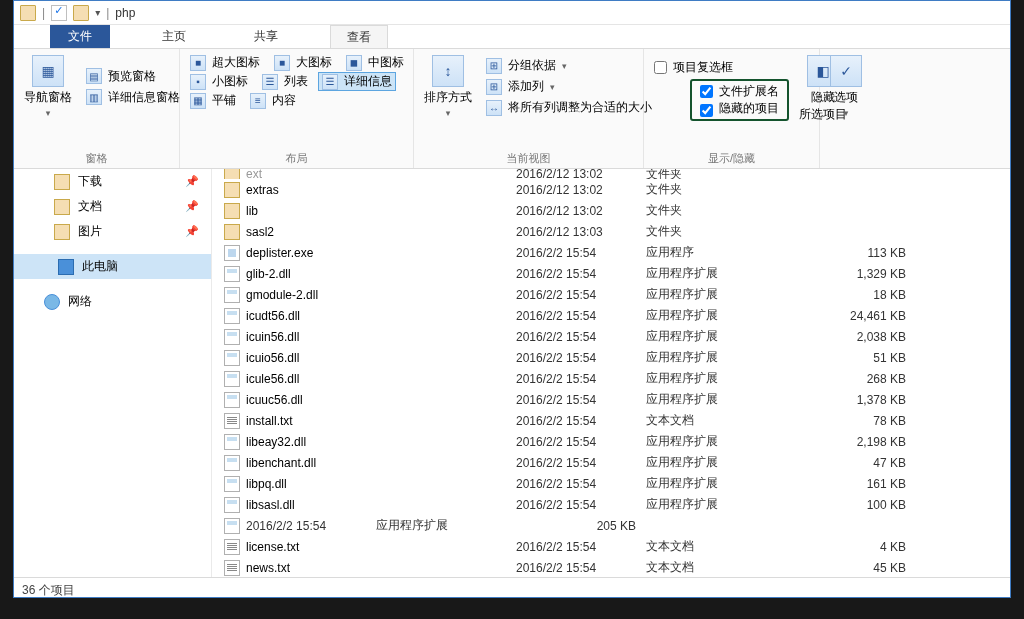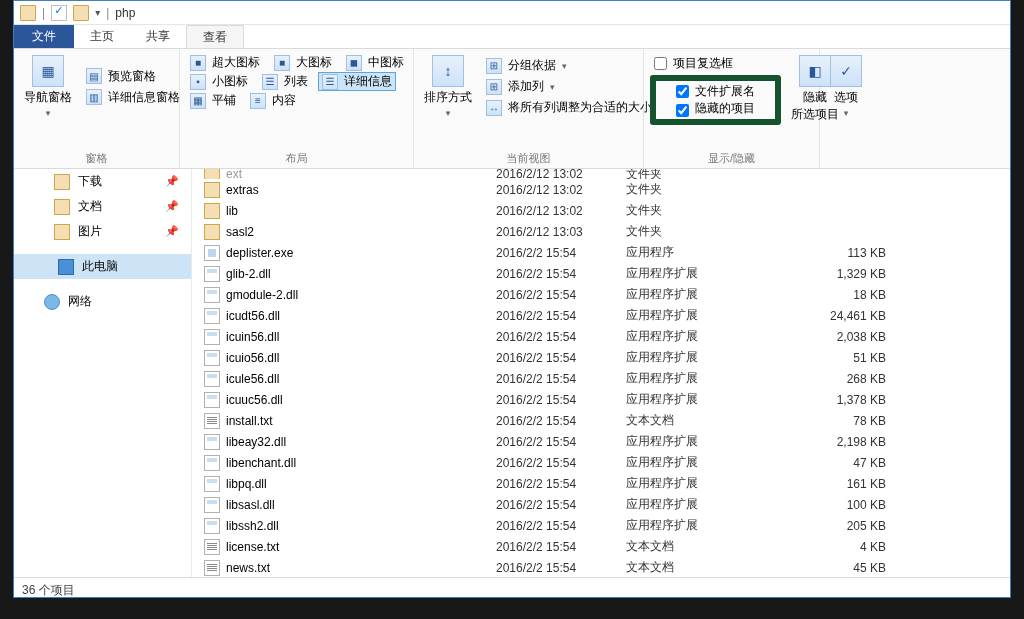--- a/index.html
+++ b/index.html
@@ -10,42 +10,42 @@
 
   .title { height:24px; display:flex; align-items:center; gap:6px; padding:0 6px; background:#fff; border-bottom:1px solid #e5e5e5;}
   .title .folder-ic { width:16px; height:16px; background:#f5deb3; border:1px solid #c9a94b; border-radius:1px; }
   .title .tiny-ic { width:16px; height:16px; border:1px solid #bfbfbf; position:relative; }
   .title .tiny-ic.checked::after{content:"✓"; color:#1a73e8; position:absolute; font-size:11px; left:2px; top:-2px;}
   .title .sep { color:#888; }
   .title .arrow { color:#555; font-size:10px;}
   .title .text{ color:#333;}
 
   .tabs{ height:24px; display:flex; align-items:stretch; border-bottom:1px solid #dadada;}
-  .tabs .tab{ padding:0 16px; display:flex; align-items:center; color:#333; cursor:default;}
+  .tabs .tab{ padding:0 16px; display:flex; align-items:center; color:#333; cursor:default;margin-left:36px;}
   .tabs .tab.file{ background:#2b579a; color:#fff; padding:0 18px;}
   .tabs .tab.active{ background:#f5f5f5; border-top:1px solid #dadada; border-right:1px solid #dadada; border-left:1px solid #dadada;}
 
   .ribbon{ height:120px; display:flex; background:#fafafa; border-bottom:1px solid #dadada;}
   .group{ display:flex; flex-direction:column; justify-content:space-between; padding:4px 6px 2px 6px; border-right:1px solid #e5e5e5;}
   .group .lbl{ text-align:center; color:#777; font-size:11px; padding:2px 0 0 0;}
   .row{ display:flex; gap:6px; align-items:center;}
   .btn-v{ display:flex; flex-direction:column; align-items:center; gap:2px; padding:2px 4px;}
   .ic{ width:32px; height:32px; border:1px solid #9fbfe3; background:linear-gradient(#e7f1fb,#cde2f7); display:flex; align-items:center; justify-content:center; font-size:14px; color:#2b579a;}
   .ic.sm{width:16px;height:16px;font-size:10px;}
   .t{ white-space:nowrap; }
   .stk{ display:flex; flex-direction:column; gap:2px;}
   .stk-row{ display:flex; align-items:center; gap:6px; padding:1px 4px;}
   .stk-row.sel{ background:#cce4f7; border:1px solid #5ca5e0; padding:0 3px;}
   input[type=checkbox]{ width:13px;height:13px;}
-  .highlight-box{ border:6px solid #14532d; border-radius:3px; padding:2px 20px; }
+  .highlight-box{ border:2px solid #14532d; border-radius:3px; padding:2px 8px;margin-left:40px; }
   .dd{ font-size:9px; color:#666;}
 
   
   .body{ display:flex; height:408px; }
-  .nav{ width:178px; border-right:1px solid #eaeaea; overflow:hidden;}
+  .nav{ width:198px; border-right:1px solid #eaeaea; overflow:hidden;}
   .nav-item{ display:flex; align-items:center; gap:8px; padding:4px 10px 4px 40px; position:relative;}
   .nav-item.active{ background:#cde4f7;}
   .nav-item .pin{ position:absolute; right:12px; color:#888; font-size:11px;}
   .nav-ic{ width:16px; height:16px; background:#f5deb3; border:1px solid #c9a94b;}
   .nav-ic.pc{ background:#4a90d9; border-color:#2b6cb0;}
   .nav-ic.net{ background:#7ab8e6; border-color:#4a90d9; border-radius:50%;}
 
   
   .list{ flex:1; overflow:hidden; position:relative;}
   .rowf{ display:flex; align-items:center; height:21px; padding-left:12px;}
@@ -362,21 +362,20 @@
           </div>
           <div class="rowf">
             <span class="file-ic dll"></span>
             <span class="c-name">libsasl.dll</span>
             <span class="c-date">2016/2/2 15:54</span>
             <span class="c-type">应用程序扩展</span>
             <span class="c-size">100 KB</span>
           </div>
           <div class="rowf">
             <span class="file-ic dll"></span>
-            <span class="c-name">libssh2.dll</span>
             <span class="c-date">2016/2/2 15:54</span>
             <span class="c-type">应用程序扩展</span>
             <span class="c-size">205 KB</span>
           </div>
           <div class="rowf">
             <span class="file-ic txt"></span>
             <span class="c-name">license.txt</span>
             <span class="c-date">2016/2/2 15:54</span>
             <span class="c-type">文本文档</span>
             <span class="c-size">4 KB</span>

